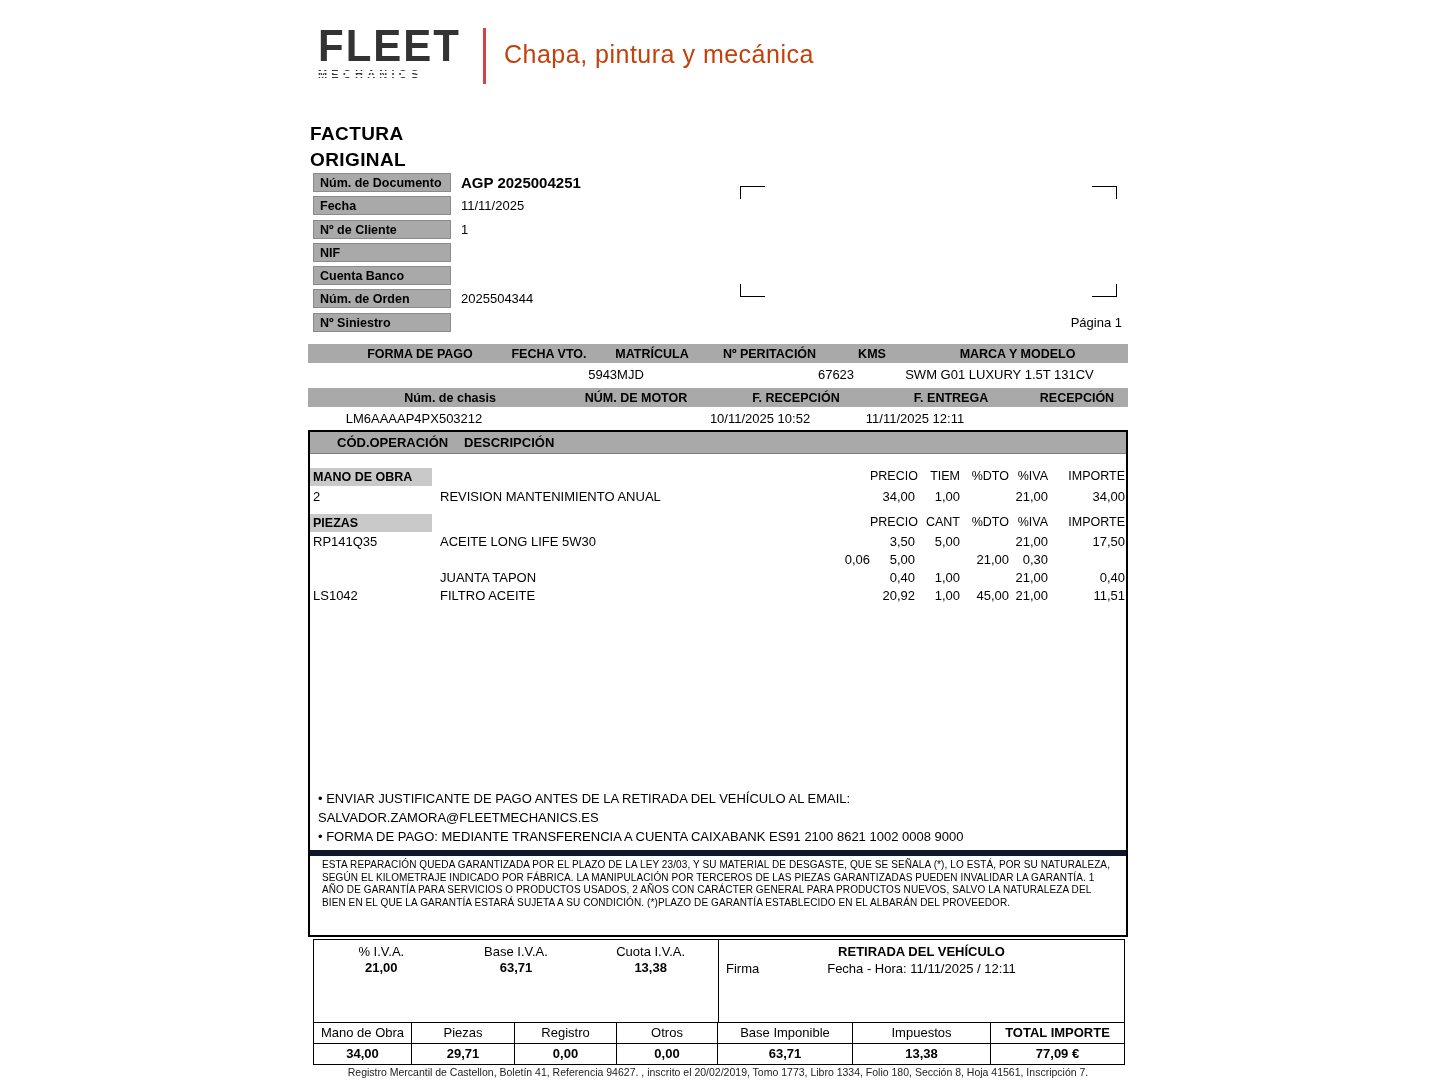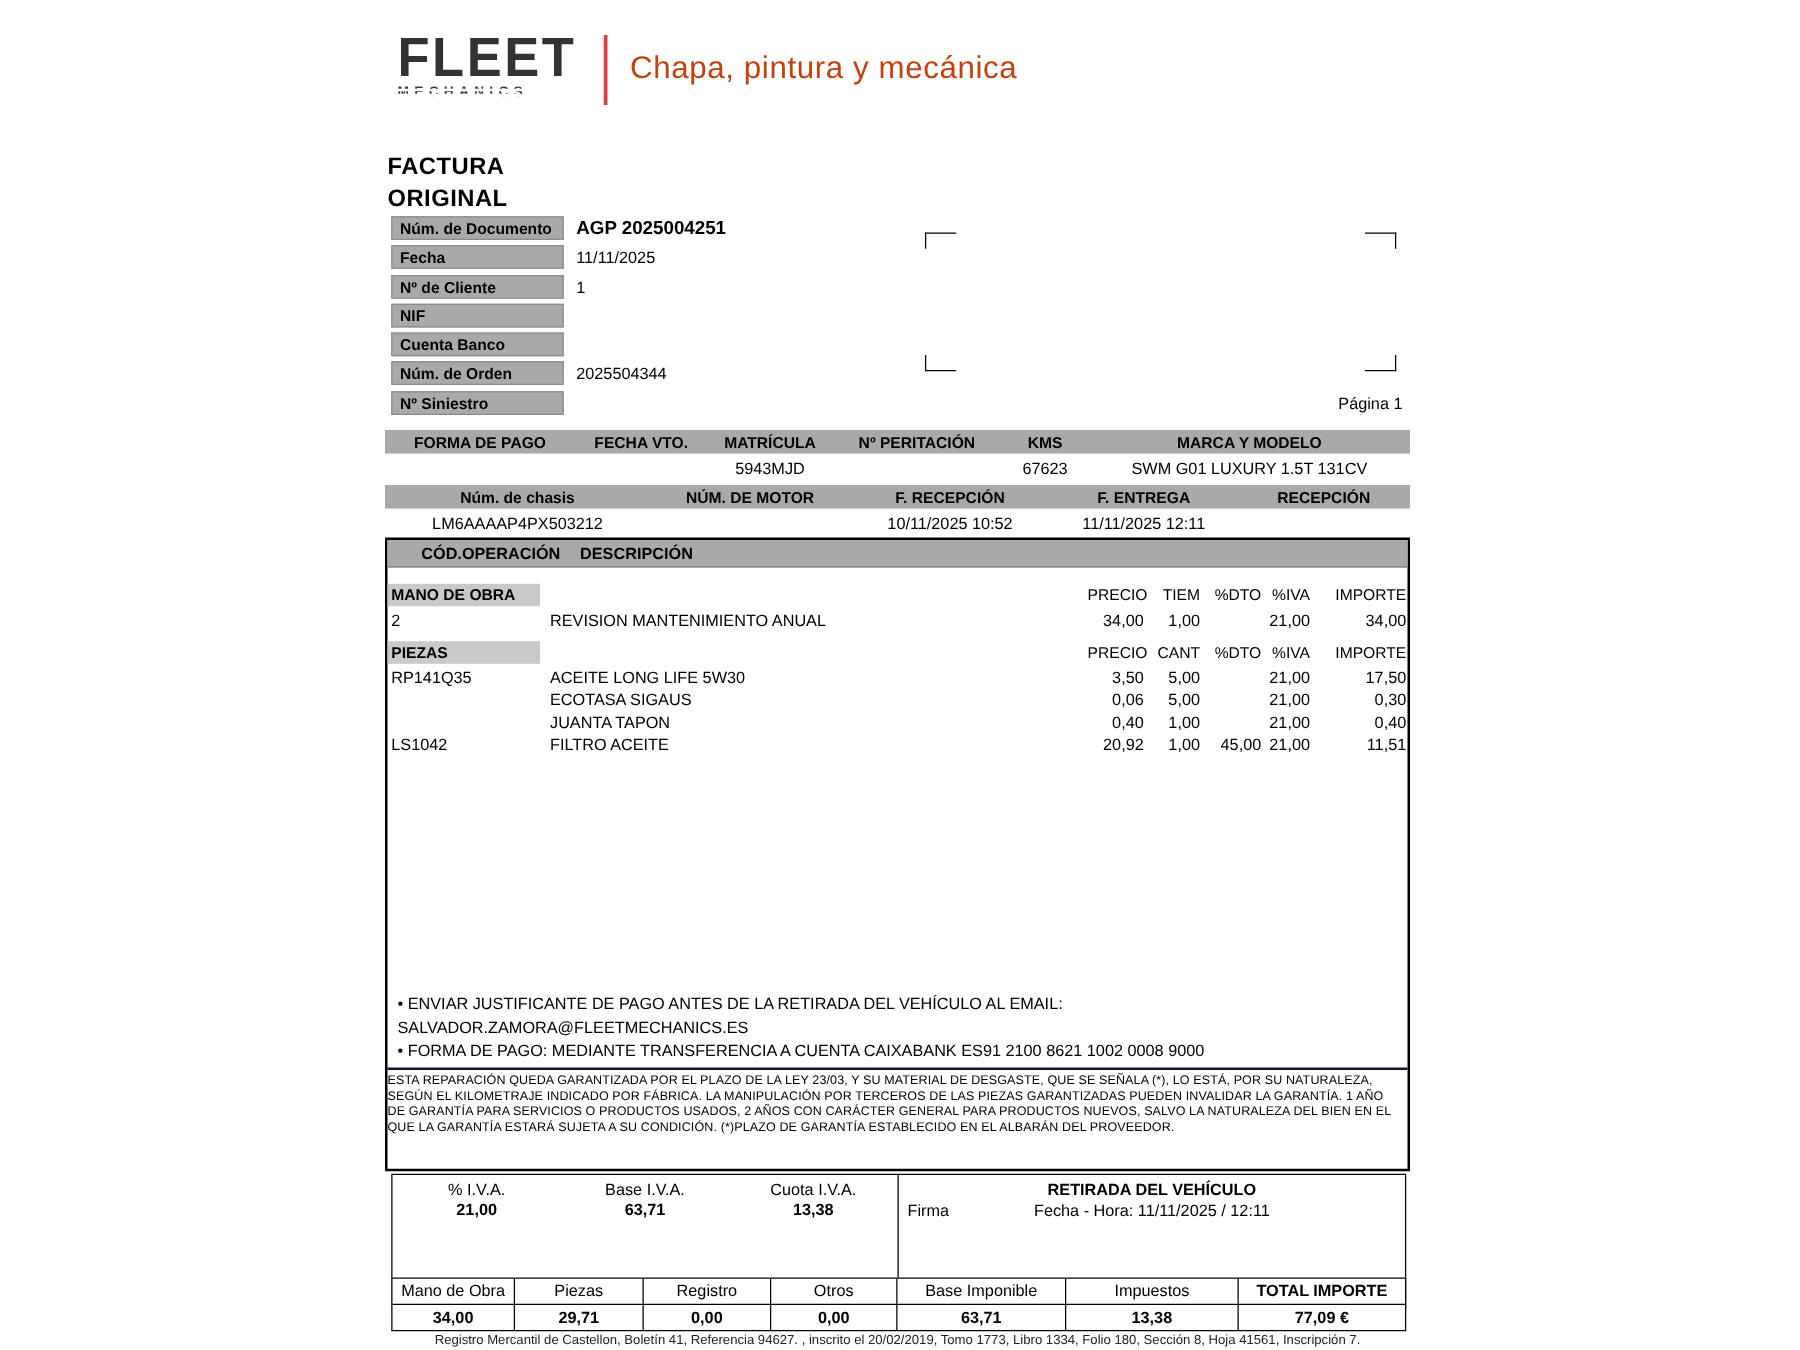--- a/index.html
+++ b/index.html
@@ -32,42 +32,42 @@
   .corner.tr { left:1092px; top:186px; border-top:1.6px solid #000; border-right:1.6px solid #000; }
   .corner.bl { left:740px; top:284px; border-bottom:1.6px solid #000; border-left:1.6px solid #000; }
   .corner.br { left:1092px; top:284px; border-bottom:1.6px solid #000; border-right:1.6px solid #000; }
   .pagina { position:absolute; left:308px; top:315px; width:814px; text-align:right; font-size:13px; }
 
   
   .vehicle { position:absolute; left:308px; top:344px; width:820px; }
   .veh-row { display:grid; align-items:center; }
   .g1 { grid-template-columns:152px 106px 100px 135px 70px 1fr; }
   .g2 { grid-template-columns:212px 160px 160px 150px 1fr; }
-  .veh-head { background:#a9a9a9; height:19px; font-weight:bold; font-size:12.5px; }
+  .veh-head { background:#a9a9a9; height:19px; font-weight:bold; font-size:12.5px;padding-left:36px; }
   .veh-head > div, .veh-val > div { text-align:center; }
   .veh-val { height:23px; font-size:13px; background:#fff; }
   .veh-gap { height:2px; }
 
   
   .main-box { position:absolute; left:308px; top:430px; width:820px; height:507px; border:2px solid #000; display:flex; flex-direction:column; background:#fff; }
   .ops-header { background:#a9a9a9; height:22px; display:flex; align-items:center; font-size:13px; font-weight:bold; border-bottom:1px solid #7d7d7d;padding-left:24px; }
   .ops-header .c1 { width:130px; padding-left:3px; }
   .items { padding-top:12px; }
   .row-grid { display:grid; grid-template-columns:130px 430px 45px 45px 49px 39px 77px; align-items:center; }
   .sec-grid { display:grid; grid-template-columns:560px 45px 45px 49px 39px 77px; align-items:center; height:20px; }
   .sec-label { display:inline-block; width:122px; background:#c9c9c9; font-size:12.5px; font-weight:bold; padding:2px 0 2px 3px; }
   .colhead { font-size:12.5px; text-align:right; }
   .item-row { height:20px; font-size:13px; }
   .part-row { height:18px; }
   .cell-code { padding-left:3px; }
   .cell-num { text-align:right; }
   .parts-block { margin-top:6px; }
   .spacer { flex:1; }
   .notes { padding:0 6px 4px 8px; font-size:13px; line-height:19px; }
-  .warranty { border-top:2px solid #0f172a; font-size:10px; line-height:12.6px; padding:3px 10px 4px 0; letter-spacing:0.1px; }
+  .warranty { border-top:6px solid #0f172a; font-size:10px; line-height:12.6px; padding:3px 10px 4px 12px; letter-spacing:0.1px; }
   .warranty-inner { display:block; min-height:72px; }
 
   
   .iva-box { position:absolute; left:313px; top:939px; width:812px; height:108px; border:1.6px solid #000; display:grid; grid-template-columns:404px 1fr; background:#fff; }
   .iva-left { display:grid; grid-template-columns:1fr 1fr 1fr; padding-top:4px; }
   .iva-col { text-align:center; font-size:13px; }
   .iva-col .lab { display:block; }
   .iva-col .val { display:block; font-weight:bold; margin-top:1px; }
   .pickup { border-left:1.6px solid #000; position:relative; padding-top:4px; }
   .pickup-title { text-align:center; font-size:13px; font-weight:bold; }
@@ -215,21 +215,20 @@
           <span class="cell-code">RP141Q35</span>
           <span>ACEITE LONG LIFE 5W30</span>
           <span class="cell-num">3,50</span>
           <span class="cell-num">5,00</span>
           <span class="cell-num"></span>
           <span class="cell-num">21,00</span>
           <span class="cell-num">17,50</span>
         </div>
         <div class="row-grid item-row part-row">
           <span class="cell-code"></span>
-          <span>ECOTASA SIGAUS</span>
           <span class="cell-num">0,06</span>
           <span class="cell-num">5,00</span>
           <span class="cell-num"></span>
           <span class="cell-num">21,00</span>
           <span class="cell-num">0,30</span>
         </div>
         <div class="row-grid item-row part-row">
           <span class="cell-code"></span>
           <span>JUANTA TAPON</span>
           <span class="cell-num">0,40</span>

